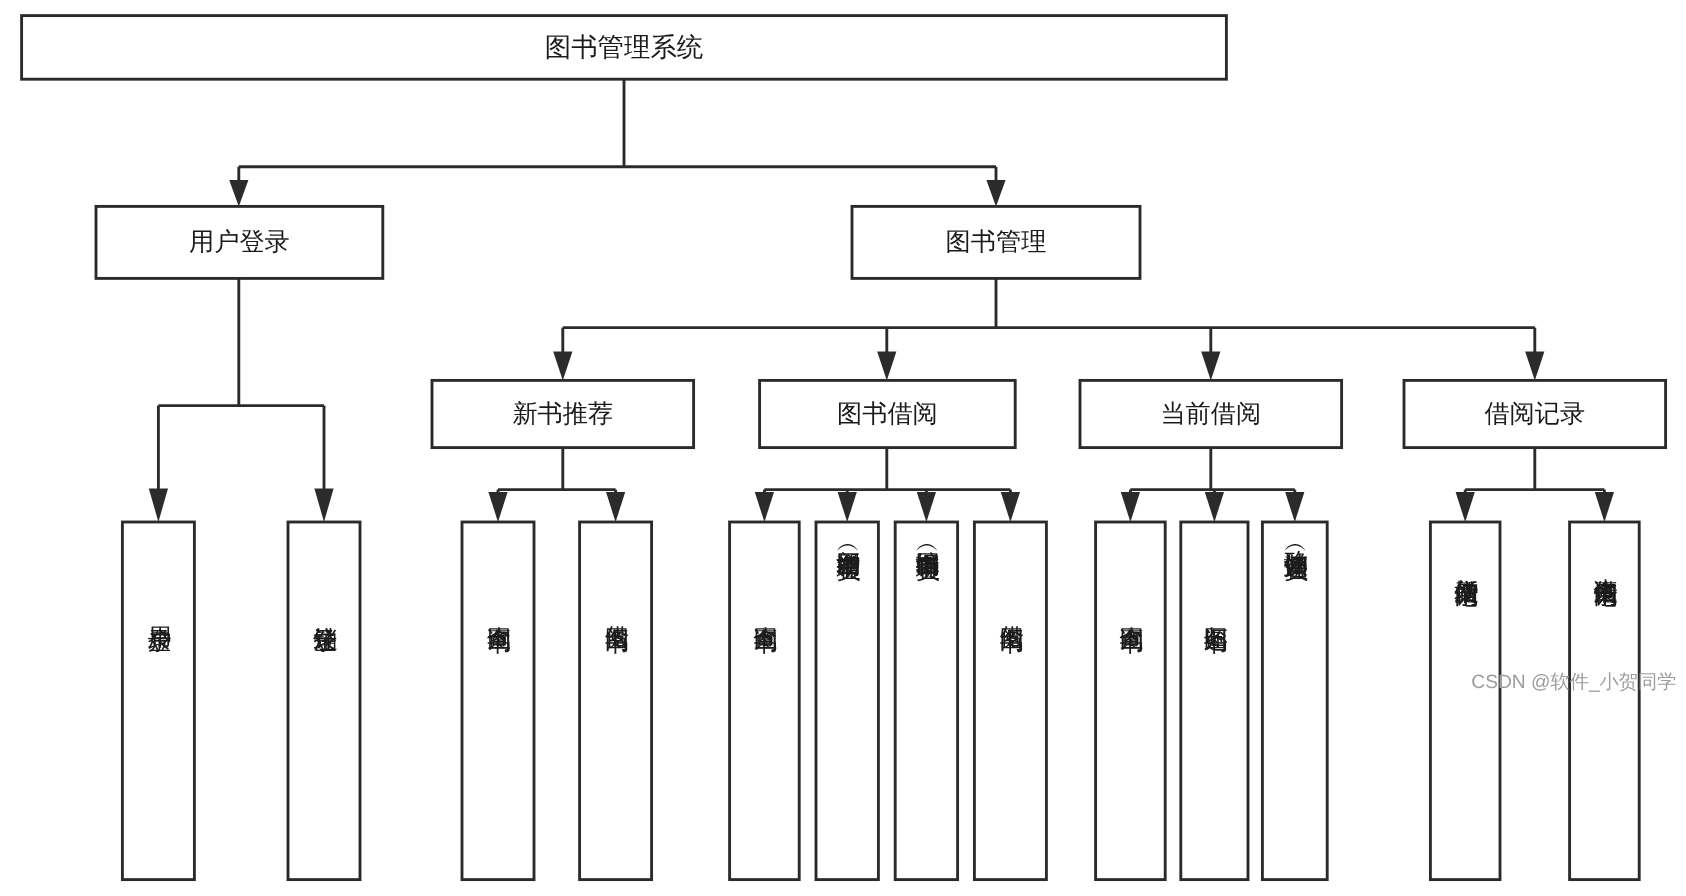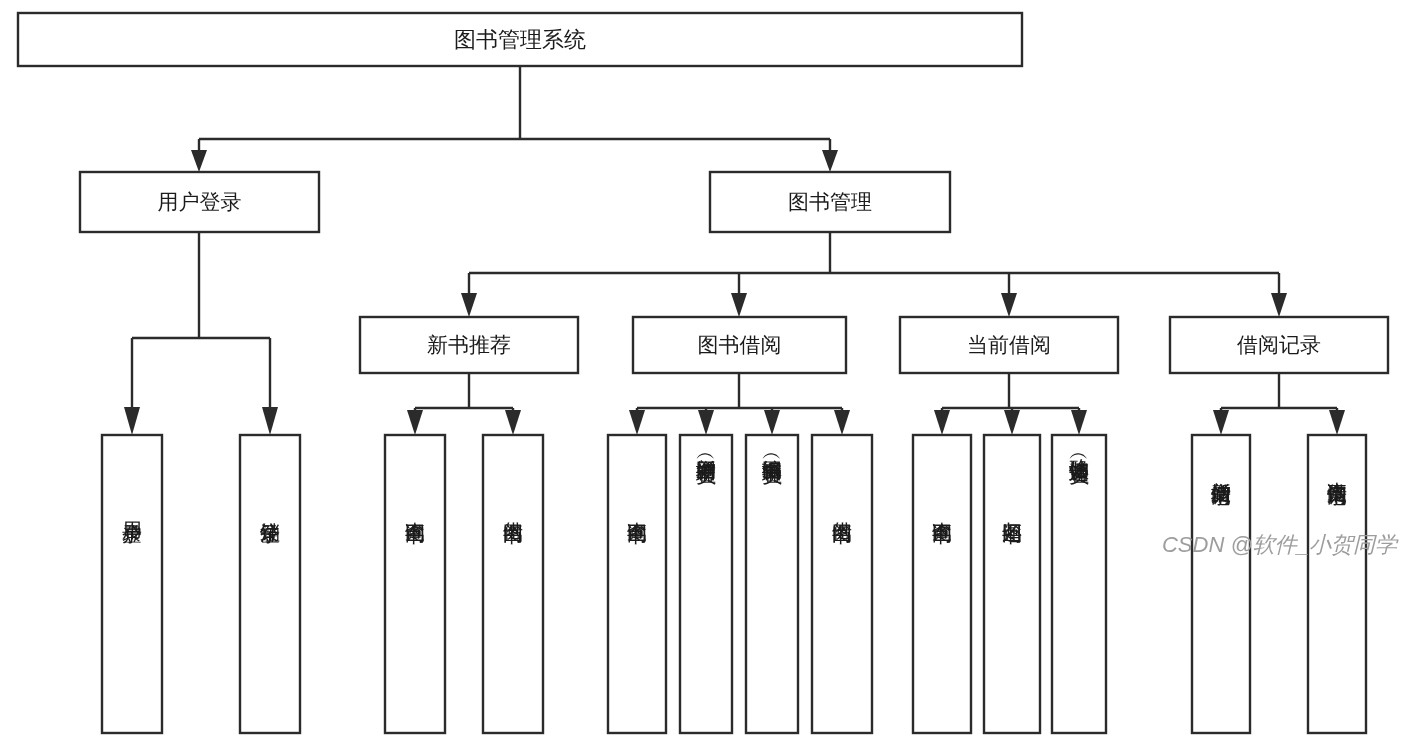--- a/index.html
+++ b/index.html
@@ -65,27 +65,26 @@
     text-orientation: upright;
     letter-spacing: 1px;
     white-space: nowrap;
     pointer-events: none;
     text-align: center;
     transform: translateX(-50%);
   }
   .watermark {
     position: absolute;
     right: 8px;
-    bottom: 20px;
-    font-family: "Liberation Sans", sans-serif;
-    font-size: 22px;
+    bottom: 1px;
+    font-family: "Liberation Sans", sans-serif;
+    font-size: 16px;
     color: #9d9d9d;
     white-space: nowrap;
     user-select: none;
-    font-style: italic;
   }
 </style>
 </head>
 <body>
 
 <div id="diagram-root">
 
   <svg id="tree" viewBox="0 0 1405 747">
     <defs></defs>
 

